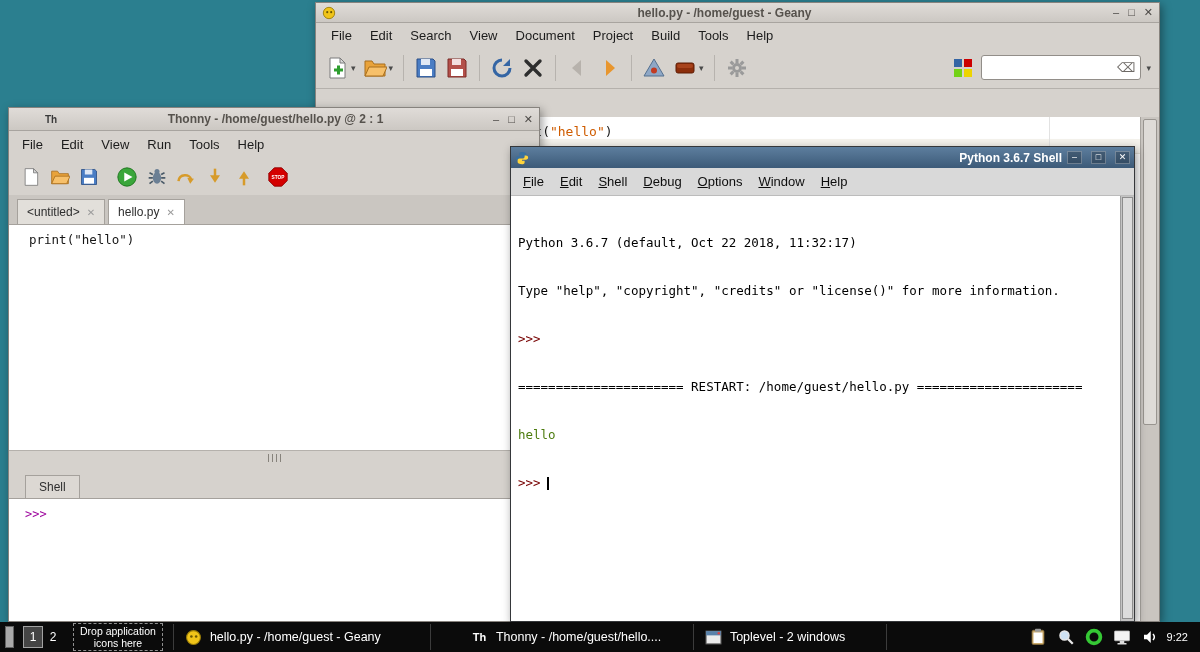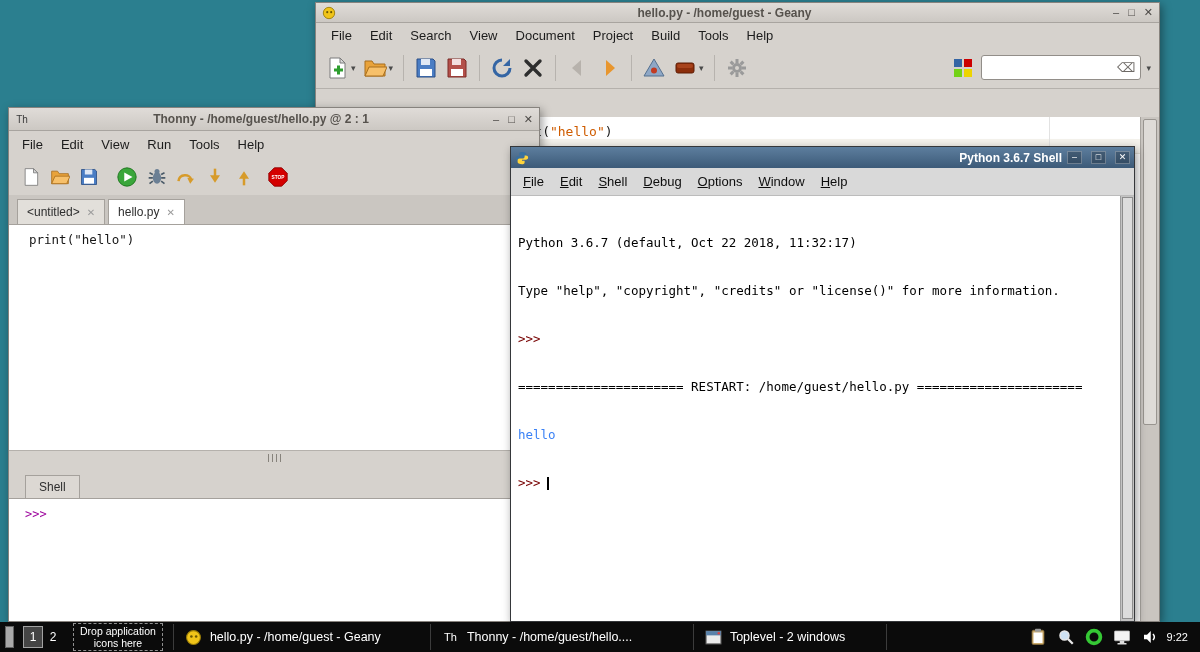--- a/index.html
+++ b/index.html
@@ -60,33 +60,33 @@
   .thonny-code{position:absolute;left:20px;top:7px;font-size:12.5px;}
   .t-vscroll{position:absolute;right:0;top:0;bottom:0;width:13px;background:#dad7d2;border-left:1px solid #bdb9b4;}
   .t-vthumb{position:absolute;left:1px;right:1px;top:1px;height:78px;background:#efedea;border:1px solid #a5a19c;}
   .thonny-sash{position:absolute;left:0;right:0;top:344px;height:11px;display:flex;justify-content:center;align-items:center;gap:3px;}
   .grip{width:1px;height:8px;background:#87837c;}
   .shell-tab{position:absolute;left:16px;top:367px;height:23px;padding:4px 13px;font-size:12px;color:#2e2e2e;background:#dcd8d3;border:1px solid #a5a19c;border-bottom:none;}
   .thonny-shell{position:absolute;left:0;right:0;top:390px;bottom:0;background:#fff;border-top:1px solid #a5a19c;padding:7px 0 0 16px;}
   .tshell-line{font-family:"DejaVu Sans Mono","Liberation Mono",monospace;font-size:12px;line-height:16px;white-space:pre;}
   .shell-version{color:#8a8a8a;}
   .shell-prompt{color:#9f0a9f;}
-  .th-ico{display:inline-flex;align-items:center;justify-content:center;width:17px;height:17px;font-weight:normal;font-size:11px;color:#fff;}
+  .th-ico{display:inline-flex;align-items:center;justify-content:center;width:17px;height:17px;font-weight:bold;font-size:11px;color:#fff;margin-left:29px;}
   .th-ico-dark{color:#3a3a3a;width:14px;height:14px;font-size:10px;}
 
   
   .idle{left:510px;top:146px;width:625px;height:476px;z-index:3;background:#d9d9d9;border:1px solid #35373a;}
   .idle-titlebar{height:21px;display:flex;align-items:center;gap:5px;padding:0 4px;background:linear-gradient(#5d7e9e,#3c5a78);}
   .idle-title{flex:1;text-align:right;color:#fff;font-weight:bold;font-size:12px;}
   .idle-btn{width:15px;height:13px;display:flex;align-items:center;justify-content:center;color:#fff;font-size:9px;line-height:1;background:rgba(0,0,0,.22);border:1px solid rgba(255,255,255,.28);}
   .idle-menubar{height:28px;display:flex;align-items:center;background:#d9d9d9;border-bottom:1px solid #bcbcbc;font-size:13px;color:#0d0d0d;padding-left:4px;}
   .idle-menuitem{padding:5px 8px;}
   .idle-text{position:absolute;left:0;top:49px;bottom:0;right:14px;background:#fff;padding:7px 0 0 7px;font-family:"DejaVu Sans Mono","Liberation Mono",monospace;font-size:12.5px;line-height:16px;color:#000;white-space:pre;overflow:hidden;}
   .p-prompt{color:#770000;}
-  .p-out{color:#3b82f6;}
+  .p-out{color:#4d7c0f;}
   .cursor{display:inline-block;width:2px;height:13px;background:#000;margin-left:6px;vertical-align:middle;}
   .idle-scroll{position:absolute;right:0;top:49px;bottom:0;width:14px;background:#c3c3c3;border-left:1px solid #9d9d9d;}
   .idle-thumb{position:absolute;left:1px;right:1px;top:1px;bottom:2px;background:#dcdcdc;border:1px solid #8d8d8d;}
 
   
   .taskbar{position:absolute;left:0;bottom:0;width:100%;height:30px;background:#0b0b0b;display:flex;align-items:center;z-index:10;color:#fff;}
   .tb-handle{width:9px;height:22px;background:#a9a9a9;border:1px solid #636363;margin:0 9px 0 5px;flex:0 0 auto;}
   .ws{width:20px;height:22px;display:flex;align-items:center;justify-content:center;font-size:12px;flex:0 0 auto;}
   .ws.current{border:1px solid #a2a2a2;background:#454545;}
   .dropzone{margin:0 10px;border:1px dashed #8f8f8f;padding:1px 6px;text-align:center;font-size:10.5px;line-height:12px;white-space:nowrap;flex:0 0 auto;}

